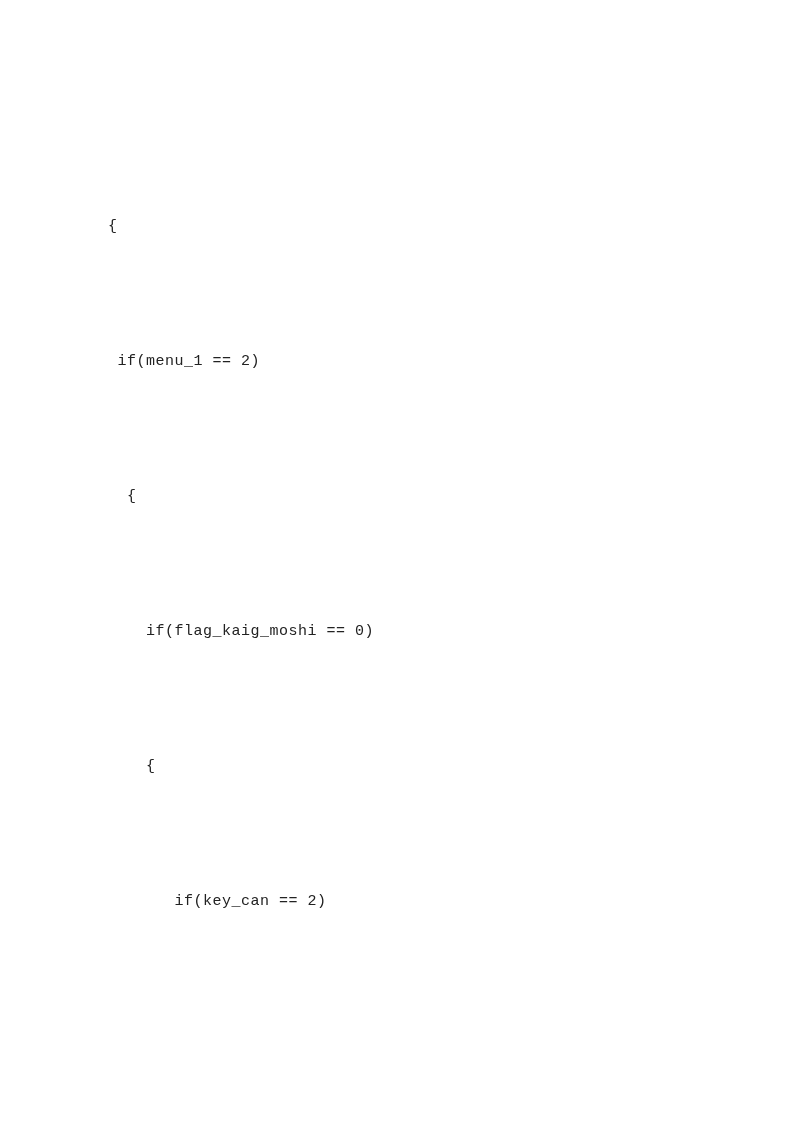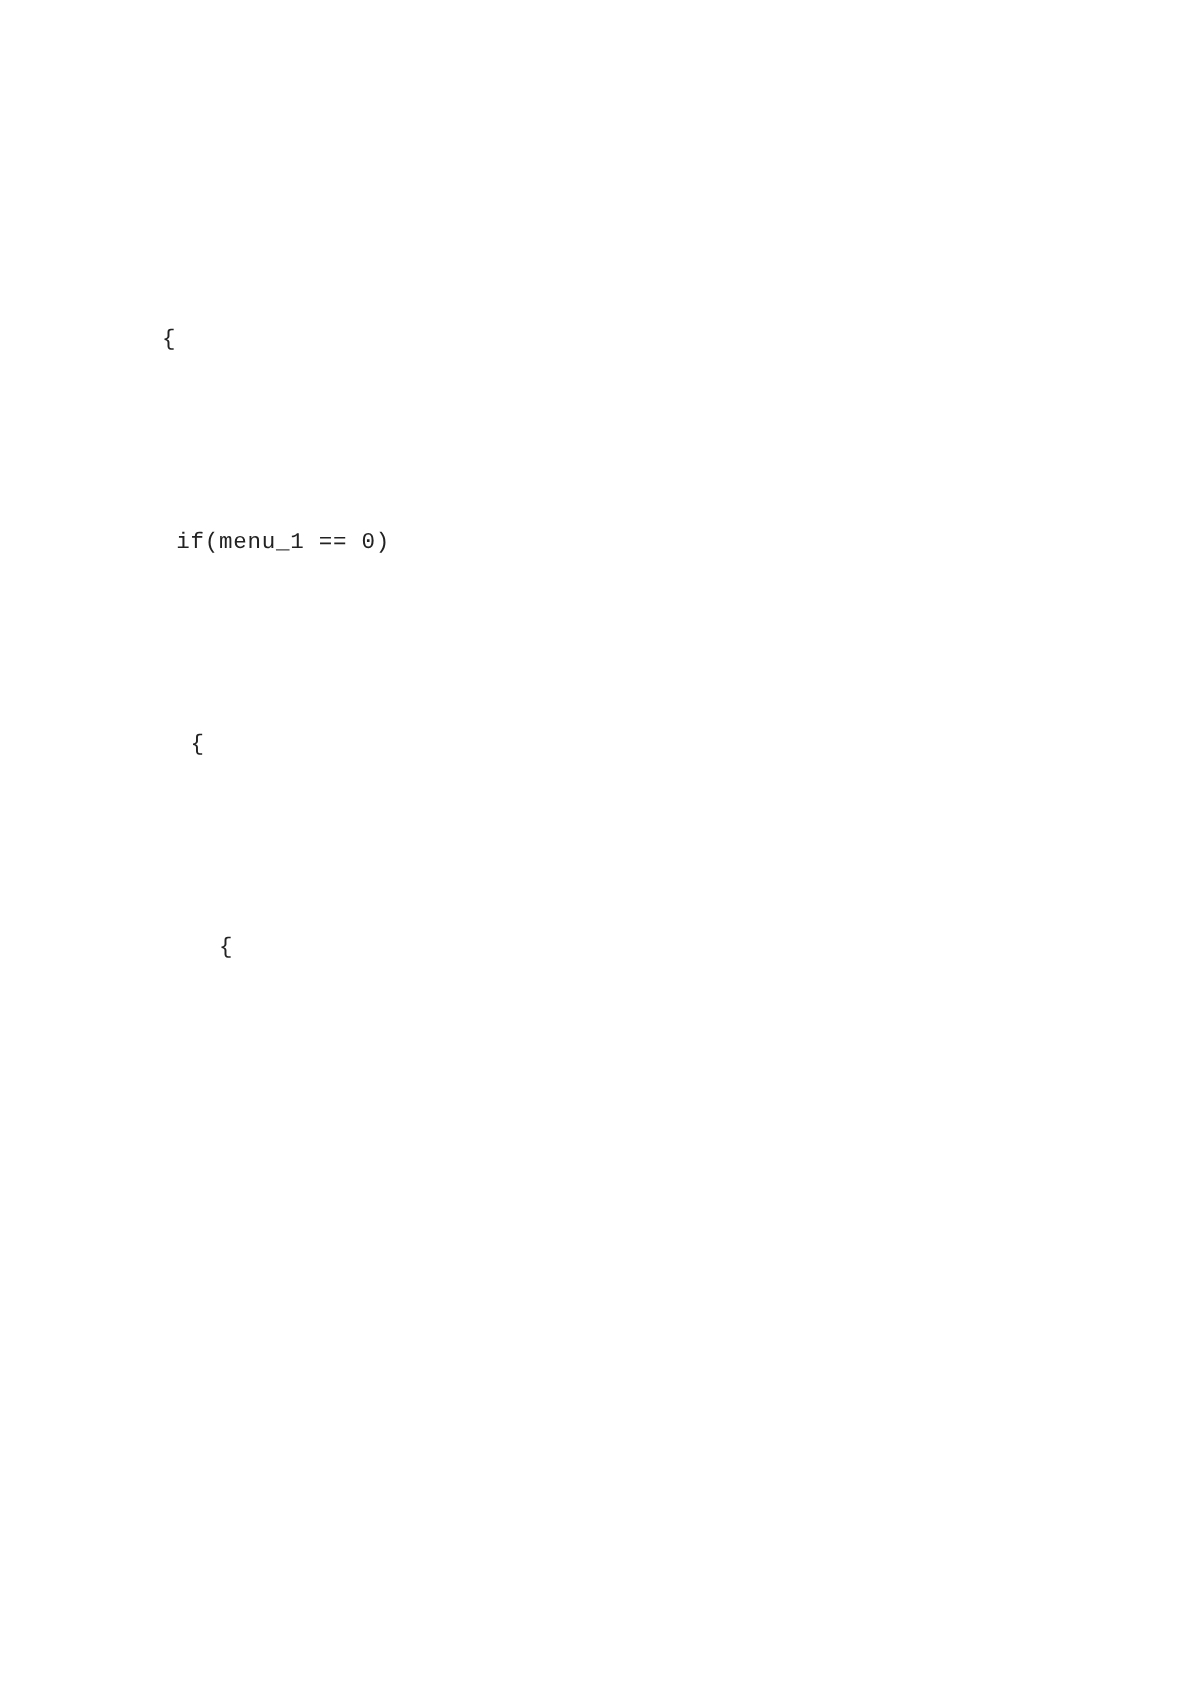--- a/index.html
+++ b/index.html
@@ -18,23 +18,25 @@
     padding-left: 108px;
     line-height: 45px;
     white-space: pre;
   }
 </style>
 </head>
 <body>
 
 <div class="page">
   <div>{</div>
-  <div> if(menu_1 == 0)</div>
+  <div> if(menu_1 == 2)</div>
   <div>  {</div>
+  <div>    if(flag_kaig_moshi == 0)</div>
   <div>    {</div>
+  <div>       if(key_can == 2)</div>
   
   
   
   
   
   
   
   
   
   

